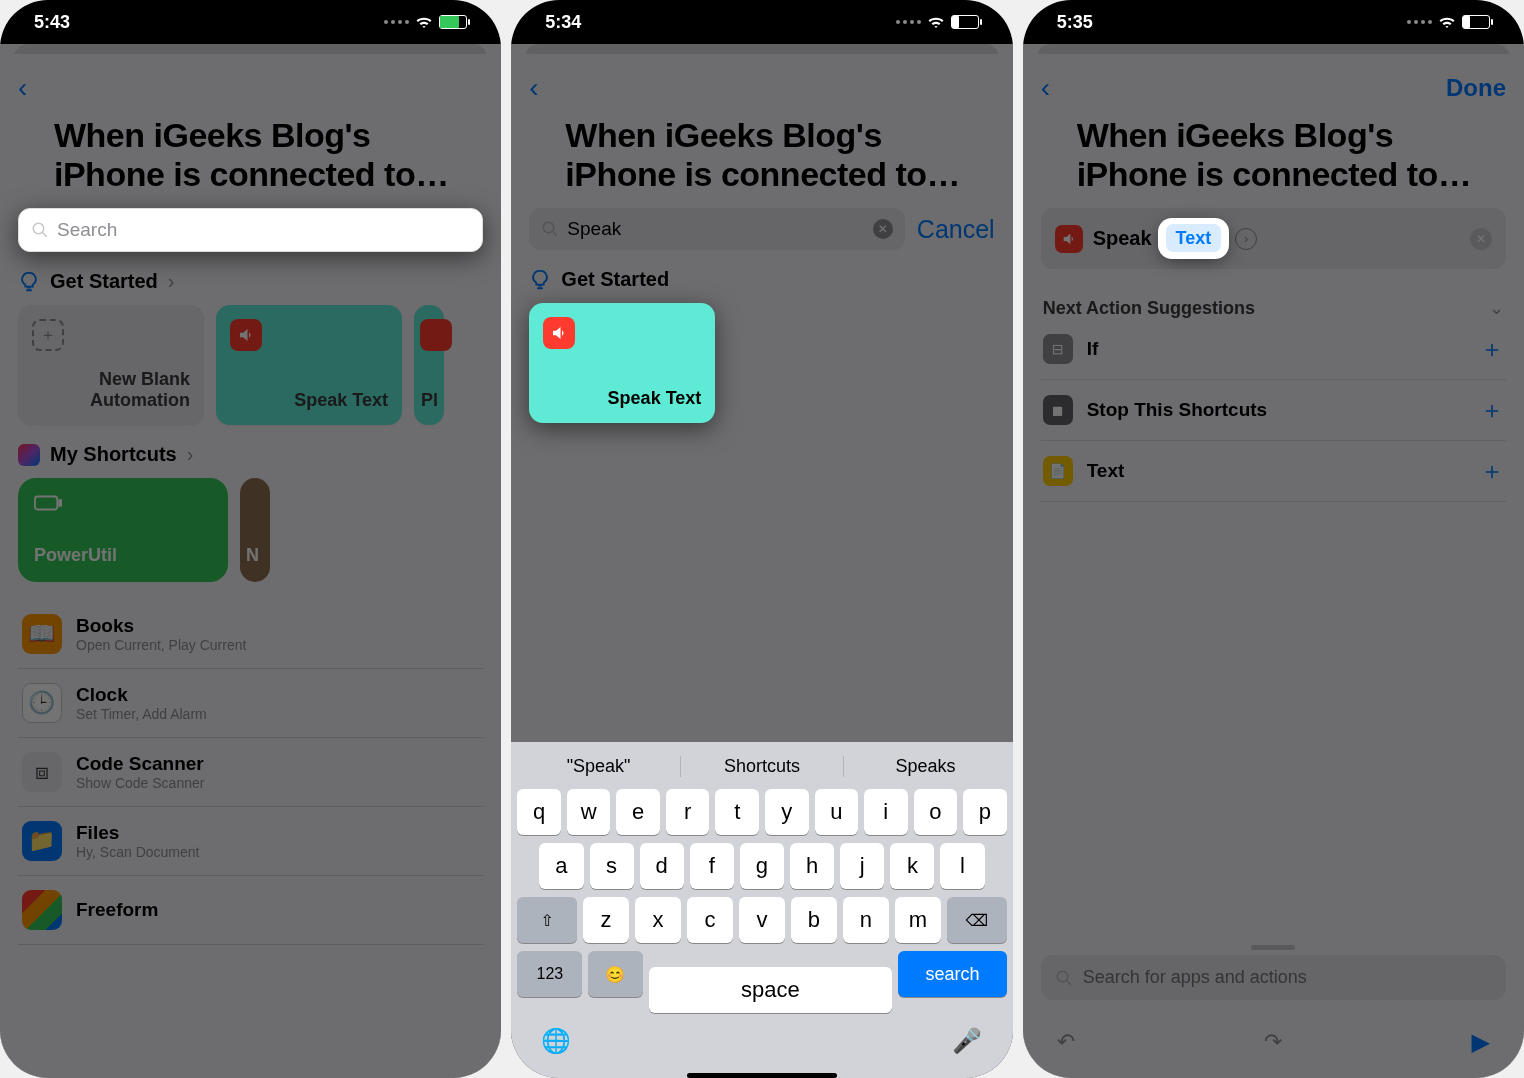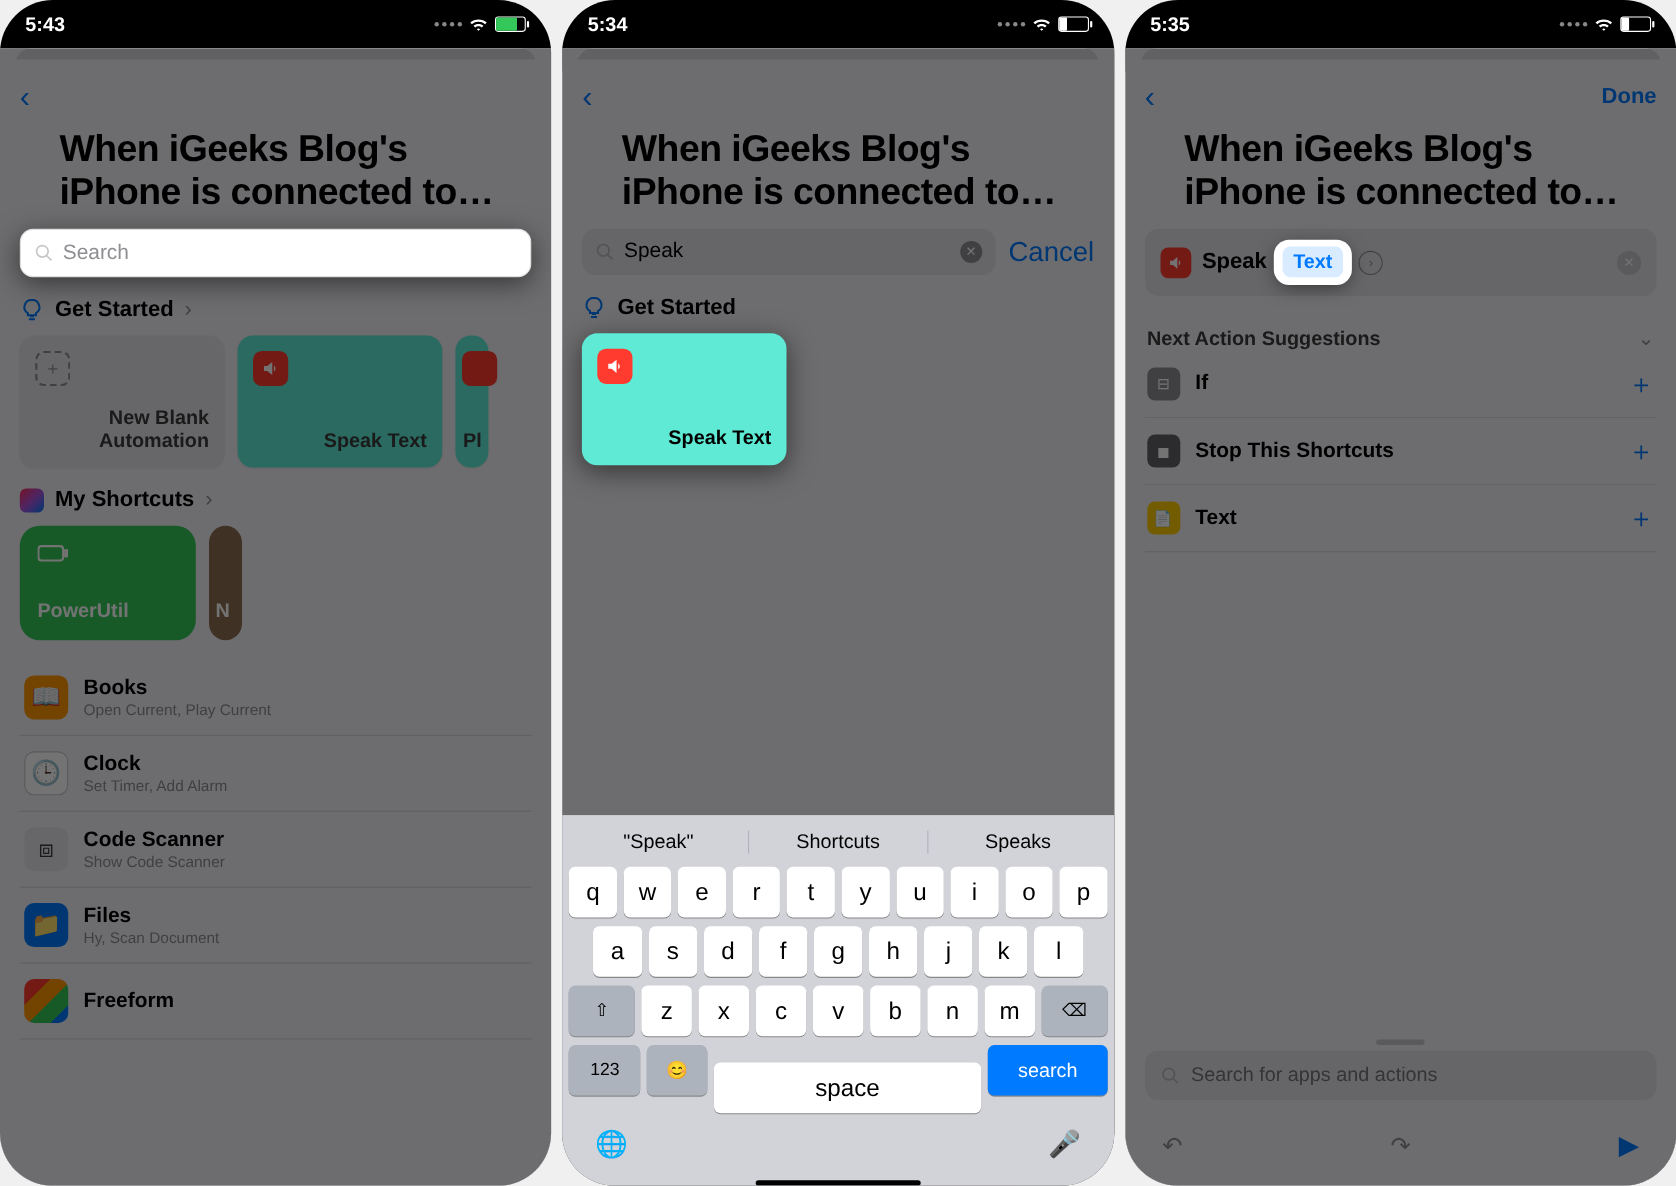--- a/index.html
+++ b/index.html
@@ -21,21 +21,21 @@
     overflow: hidden;
     position: relative;
     display: flex;
     flex-direction: column;
   }
   .statusbar {
     height: 44px;
     display: flex;
     justify-content: space-between;
     align-items: center;
-    padding: 0 23px;
+    padding: 0 34px;
     color: #fff;
     font-size: 18px;
     font-weight: 600;
   }
   .statusbar .right { display:flex; align-items:center; gap:6px; font-size:14px; }
   .signal-dots { display:flex; gap:3px; align-items:flex-end;}
   .signal-dots span { width:4px; height:4px; background:#888; border-radius:50%;}
   .wifi-svg { width:18px; height:14px; }
   .batt { width:28px; height:14px; border:1.5px solid #fff; border-radius:3px; position:relative; }
   .batt::after { content:""; position:absolute; right:-4px; top:3px; width:2px; height:6px; background:#fff; border-radius:1px;}
@@ -52,21 +52,21 @@
     background:#d8d8dc; border-radius:14px 14px 0 0;
   }
   .sheet {
     position:absolute; top:10px; left:0; right:0; bottom:0;
     background:#f2f2f7; border-radius:14px 14px 0 0;
     padding: 12px 18px 0 18px;
     display:flex; flex-direction:column;
   }
   .navbar { display:flex; justify-content:space-between; align-items:center; height:44px;}
   .back-chev { font-size:28px; color:#007aff; font-weight:400;}
-  .done { color:#007aff; font-size:20px; font-weight:600;}
+  .done { color:#007aff; font-size:24px; font-weight:600;}
   h1.title { font-size:34px; font-weight:800; line-height:1.15; letter-spacing:-0.5px; color:#000; margin-top:6px;margin-left:36px;}
   .searchbar {
     display:flex; align-items:center; background:rgba(118,118,128,0.12);
     border-radius:12px; padding:10px 12px; margin-top:14px; position:relative;
   }
   .searchbar.white { background:#fff; border:0.5px solid #ddd;}
   .searchbar .mag { width:18px; height:18px; margin-right:8px; opacity:0.5;}
   .searchbar input { border:none; background:transparent; font-size:19px; flex:1; outline:none; color:#000;}
   .searchbar input::placeholder { color:#8e8e93;}
   .clear-btn { width:20px; height:20px; border-radius:50%; background:#8e8e93; color:#fff; font-size:12px; display:flex; align-items:center; justify-content:center;}
@@ -215,21 +215,21 @@
         </div>
       </div>
 
       <div class="section-link">
         <div style="width:22px;height:22px;border-radius:6px;background:linear-gradient(135deg,#ff2d55,#af52de,#007aff);"></div>
         <span>My Shortcuts</span>
         <span class="chev">›</span>
       </div>
 
       <div class="card-row">
-        <div class="big-card green" style="width:160px">
+        <div class="big-card green" style="width:210px">
           <svg width="28" height="18" viewBox="0 0 30 16" fill="none" stroke="#fff" stroke-width="2">
               <rect x="1" y="1" width="24" height="14" rx="3"></rect>
               <rect x="27" y="5" width="2" height="6" fill="#fff"></rect>
             </svg>
           <div class="label">PowerUtil</div>
         </div>
         <div class="big-card brown" style="width:30px;padding:16px 6px;">
           <div></div>
           <div class="label">N</div>
         </div>

